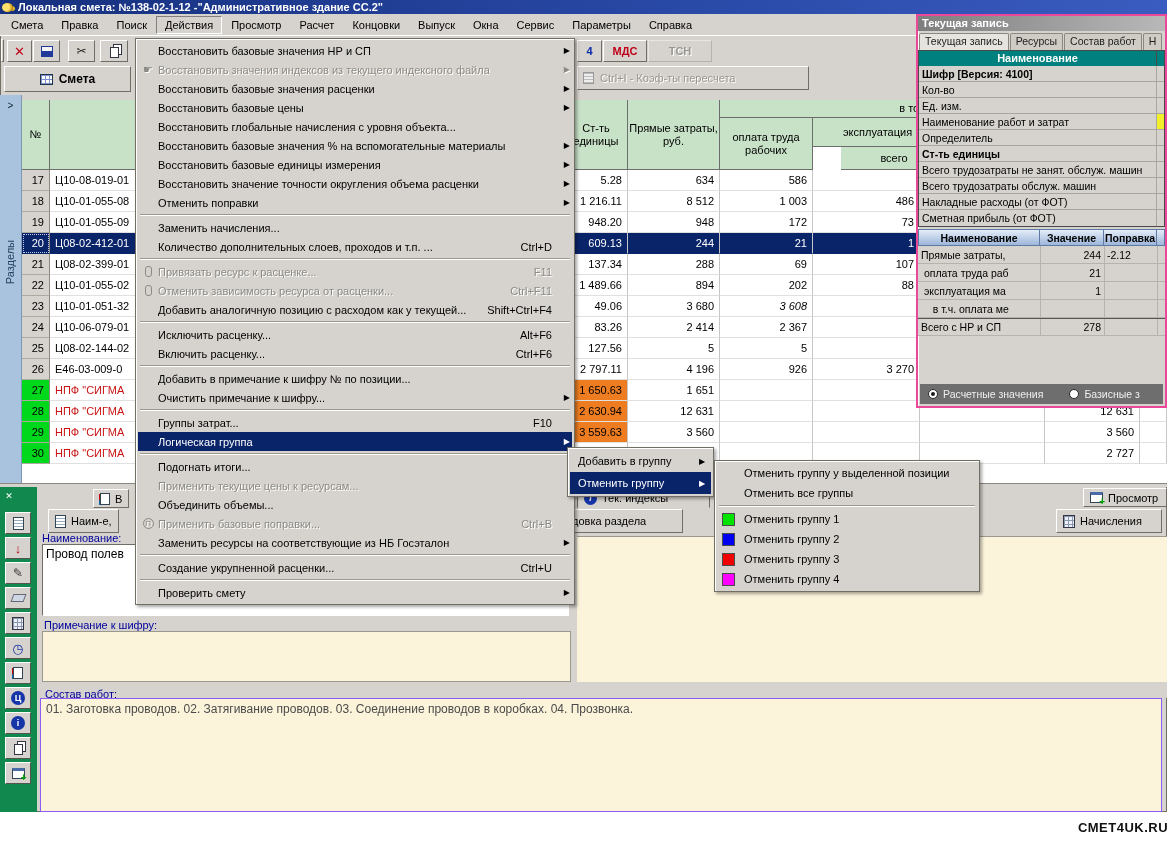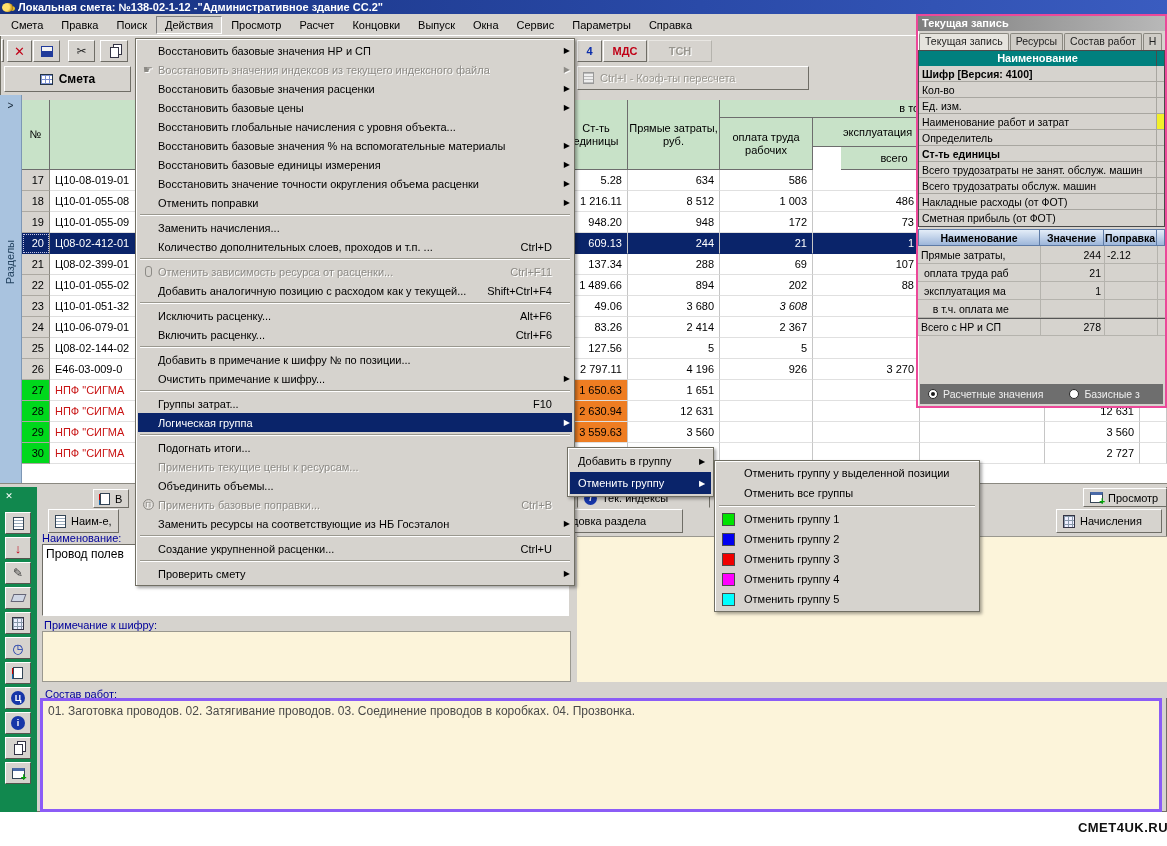--- a/index.html
+++ b/index.html
@@ -90,21 +90,21 @@
   .gl-erase{width:13px;height:8px;background:#cfd6e4;border:1px solid #667;transform:skewX(-20deg);}
   .gl-copy2{width:9px;height:11px;background:#fff;border:1px solid #334;box-shadow:3px -3px 0 -1px #fff,3px -3px 0 0 #334;margin-top:3px;}
   .gl-winadd{width:13px;height:11px;background:#fff;border:1px solid #345;border-top:3px solid #4a6aa8;position:relative;}
   .gl-winadd::after{content:'+';position:absolute;right:-3px;bottom:-5px;color:#0a0;font-weight:bold;font-size:10px;}
   .gl-pen{font-size:12px;color:#333;}
   .blabel{position:absolute;font-size:11px;color:#00009a;white-space:nowrap;}
   .namebox{position:absolute;left:42px;top:544px;width:527px;height:72px;background:#fff;border:1px solid;border-color:#6f6d66 #fff #fff #6f6d66;font-size:12px;padding:2px 3px;}
   .notebox{position:absolute;left:42px;top:631px;width:529px;height:51px;background:#fcf4da;border:1px solid #9a988f;}
   .rcream{position:absolute;left:577px;top:536px;width:590px;height:146px;background:#fcf4da;border-top:1px solid #9a988f;}
   .worksstrip{position:absolute;left:40px;top:682px;width:1127px;height:16px;background:#d6d3ce;}
-  .worksbox{position:absolute;left:40px;top:698px;width:1122px;height:114px;background:#fcf4da;border:3px solid #8b5cf6;font-size:12px;color:#4a4a4a;padding:3px 5px;}
+  .worksbox{position:absolute;left:40px;top:698px;width:1122px;height:114px;background:#fcf4da;border:1px solid #8b5cf6;font-size:12px;color:#4a4a4a;padding:3px 5px;}
   .btab{position:absolute;background:#d6d3ce;border:1px solid;border-color:#fff #6f6d66 #6f6d66 #fff;display:flex;align-items:center;font-size:11px;padding:0 6px;gap:5px;}
   .iginfo{width:13px;height:13px;border-radius:50%;background:#1636a8;color:#fff;font-size:9px;font-weight:bold;font-style:italic;display:flex;align-items:center;justify-content:center;flex:0 0 auto;}
   
   .menu{position:absolute;background:#d6d3ce;border:1px solid #716f64;box-shadow:1px 0 0 #fff inset,0 1px 0 #fff inset,2px 2px 3px rgba(0,0,0,.35);padding:2px;z-index:50;}
   .aitem{display:flex;align-items:center;height:19px;font-size:11px;color:#000;padding-right:2px;}
   .aitem .mic{width:20px;text-align:center;flex:0 0 auto;font-size:11px;color:#8c8a85;text-shadow:1px 1px 0 #fff;display:flex;align-items:center;justify-content:center;}
   .aitem .ml{white-space:nowrap;overflow:hidden;}
   .aitem .msc{margin-left:auto;padding-right:8px;white-space:nowrap;}
   .aitem .mar{width:10px;font-size:8px;text-align:right;flex:0 0 auto;}
   .aitem.dis{color:#8c8a85;text-shadow:1px 1px 0 #fff;}
@@ -606,20 +606,28 @@
         <span class="mic"></span>
         <span class="ml">Количество дополнительных слоев, проходов и т.п. ...</span>
         <span class="msc">Ctrl+D</span>
         <span class="mar"></span>
       </div>
       <div class="msep"></div>
       <div class="aitem dis">
         <span class="mic">
           <span class="clip"></span>
         </span>
+        <span class="ml">Привязать ресурс к расценке...</span>
+        <span class="msc">F11</span>
+        <span class="mar"></span>
+      </div>
+      <div class="aitem dis">
+        <span class="mic">
+          <span class="clip"></span>
+        </span>
         <span class="ml">Отменить зависимость ресурса от расценки...</span>
         <span class="msc">Ctrl+F11</span>
         <span class="mar"></span>
       </div>
       <div class="aitem">
         <span class="mic"></span>
         <span class="ml">Добавить аналогичную позицию с расходом как у текущей...</span>
         <span class="msc">Shift+Ctrl+F4</span>
         <span class="mar"></span>
       </div>
@@ -739,18 +747,14 @@
         <span>Отменить группу 2</span>
       </div>
       <div class="citem hascolor">
         <span class="csw" style="background: rgb(240, 0, 0);"></span>
         <span>Отменить группу 3</span>
       </div>
       <div class="citem hascolor">
         <span class="csw" style="background: rgb(255, 0, 255);"></span>
         <span>Отменить группу 4</span>
       </div>
-      <div class="citem hascolor">
-        <span class="csw" style="background: rgb(0, 255, 255);"></span>
-        <span>Отменить группу 5</span>
-      </div>
     </div>
 </div>
 
 </body></html>

